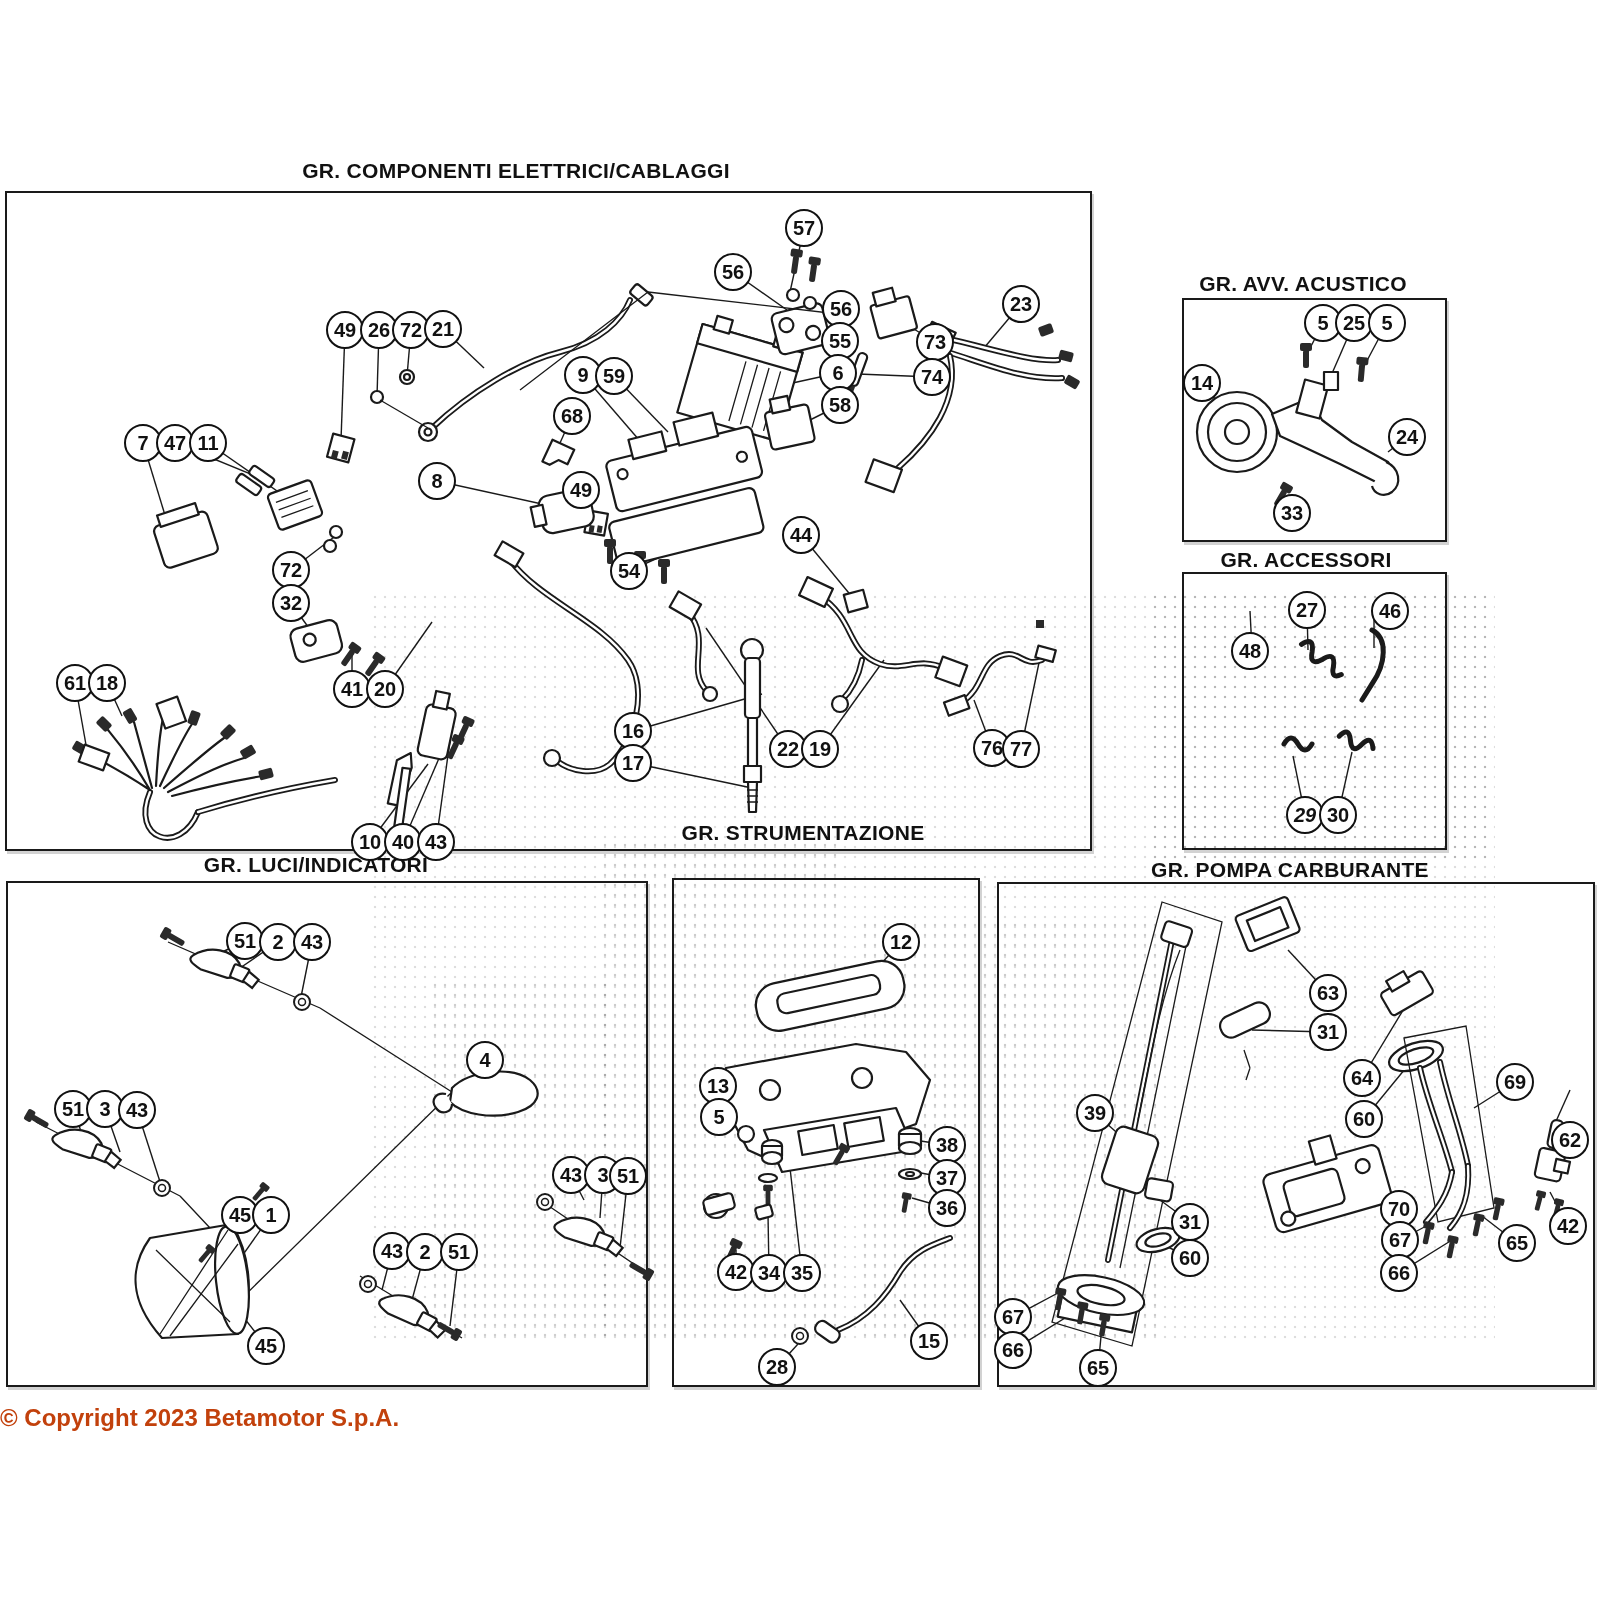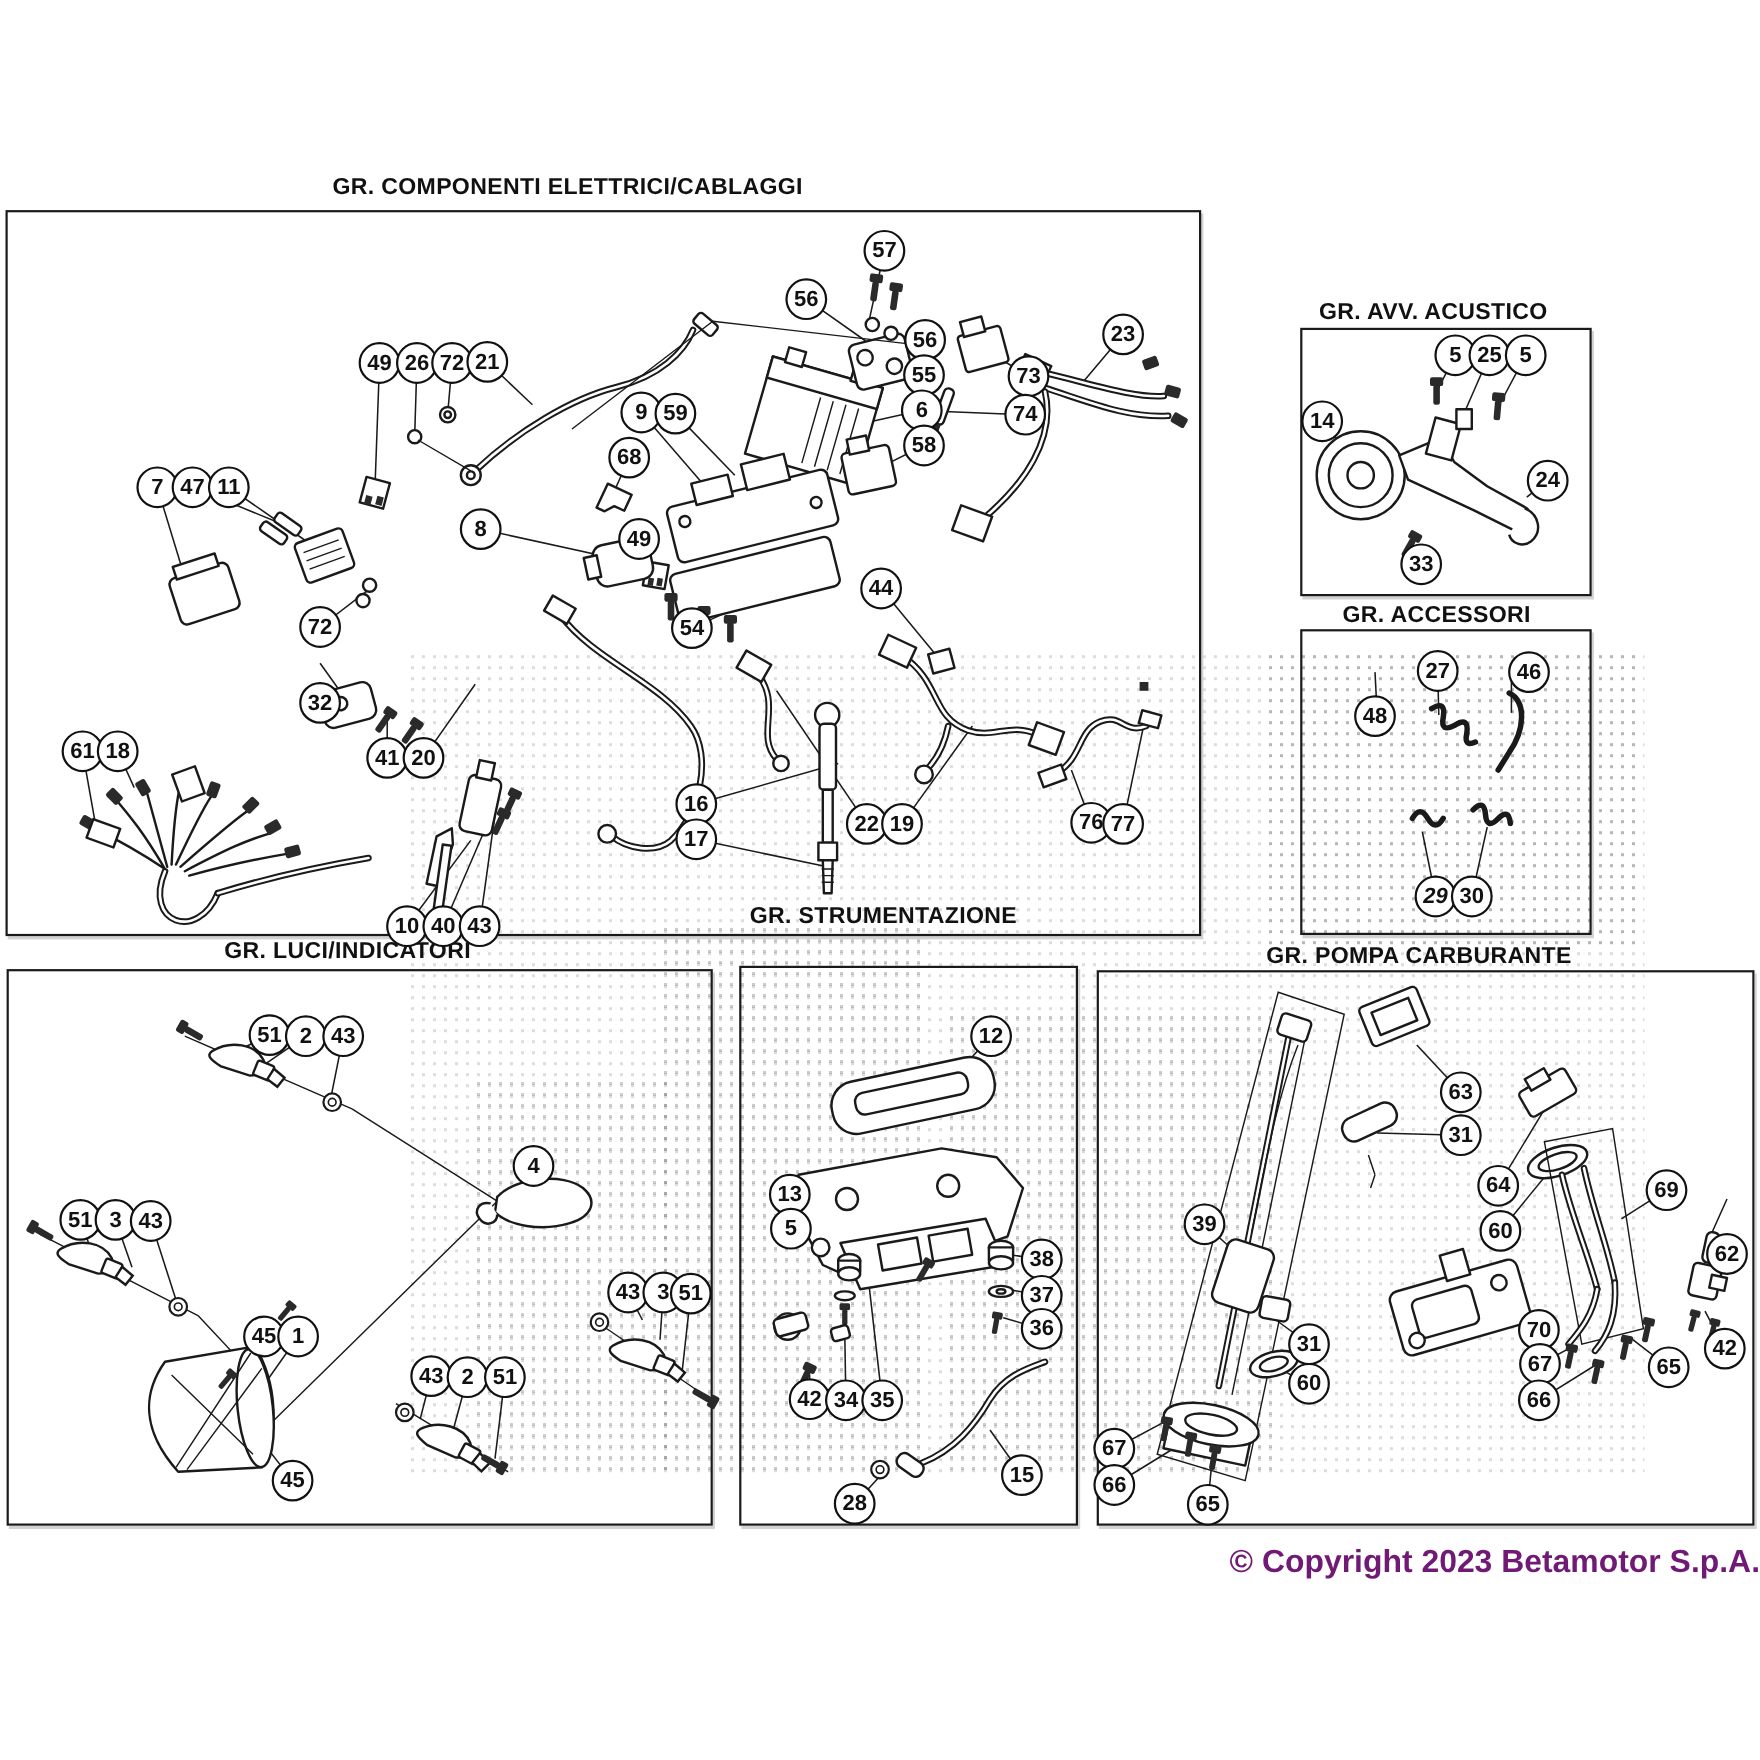--- a/index.html
+++ b/index.html
@@ -4,22 +4,22 @@
 <style>
   html,body{margin:0;padding:0;background:#fff;}
   #stage{position:relative;width:1600px;height:1600px;background:#fff;overflow:hidden;
          font-family:"Liberation Sans",sans-serif;color:#111;}
   .gbox{position:absolute;border:2px solid #1a1a1a;box-shadow:2px 3px 0 #d2d2d2;box-sizing:border-box;}
   .gtitle{position:absolute;transform:translate(-50%,-55%);font-size:21px;font-weight:700;
           letter-spacing:.3px;white-space:nowrap;color:#111;}
   .callout{position:absolute;width:38px;height:38px;border:2.5px solid #111;border-radius:50%;
            background:#fff;display:flex;align-items:center;justify-content:center;
            font-size:20px;font-weight:700;color:#111;box-sizing:border-box;z-index:5;cursor:pointer;}
-  .copyright{position:absolute;left:0;top:1404px;width:100%;text-align:right;
-             font-size:29px;font-weight:700;color:#701a75;}
+  .copyright{position:absolute;left:0;top:1404px;width:100%;text-align:left;
+             font-size:24px;font-weight:700;color:#c2410c;}
   .dots{position:absolute;background-image:radial-gradient(circle,#555 1.3px,transparent 1.6px);
         background-size:10px 10px;pointer-events:none;}
   #art{position:absolute;left:0;top:0;z-index:2;}
   #art .f{fill:#fff;stroke:#1a1a1a;stroke-width:2.2;stroke-linejoin:round;}
   #art .ln{fill:none;stroke:#1a1a1a;stroke-width:2.2;stroke-linecap:round;}
   #art .thin{fill:none;stroke:#1a1a1a;stroke-width:1.3px;}
   #art .tube{fill:none;stroke:#1a1a1a;stroke-width:6;stroke-linecap:round;}
   #art .tubein{fill:none;stroke:#fff;stroke-width:2.4;stroke-linecap:round;}
   #art .coil{fill:none;stroke:#1a1a1a;stroke-width:5;stroke-linecap:round;}
   #leaders line{stroke:#1a1a1a;stroke-width:1.4;}
@@ -530,21 +530,21 @@
     <div class="callout" style="left: 595px; top: 357px;">59</div>
     <div class="callout" style="left: 553px; top: 397px;">68</div>
     <div class="callout" style="left: 124px; top: 424px;">7</div>
     <div class="callout" style="left: 156px; top: 424px;">47</div>
     <div class="callout" style="left: 189px; top: 424px;">11</div>
     <div class="callout" style="left: 418px; top: 462px;">8</div>
     <div class="callout" style="left: 562px; top: 471px;">49</div>
     <div class="callout" style="left: 782px; top: 516px;">44</div>
     <div class="callout" style="left: 610px; top: 552px;">54</div>
     <div class="callout" style="left: 272px; top: 551px;">72</div>
-    <div class="callout" style="left: 272px; top: 584px; margin-top: 36px;">32</div>
+    <div class="callout" style="left: 272px; top: 584px;">32</div>
     <div class="callout" style="left: 333px; top: 670px;">41</div>
     <div class="callout" style="left: 366px; top: 670px;">20</div>
     <div class="callout" style="left: 56px; top: 664px;">61</div>
     <div class="callout" style="left: 88px; top: 664px;">18</div>
     <div class="callout" style="left: 614px; top: 712px;">16</div>
     <div class="callout" style="left: 614px; top: 744px;">17</div>
     <div class="callout" style="left: 769px; top: 730px;">22</div>
     <div class="callout" style="left: 801px; top: 730px; text-align: right;">19</div>
     <div class="callout" style="left: 973px; top: 729px;">76</div>
     <div class="callout" style="left: 1002px; top: 730px;">77</div>

